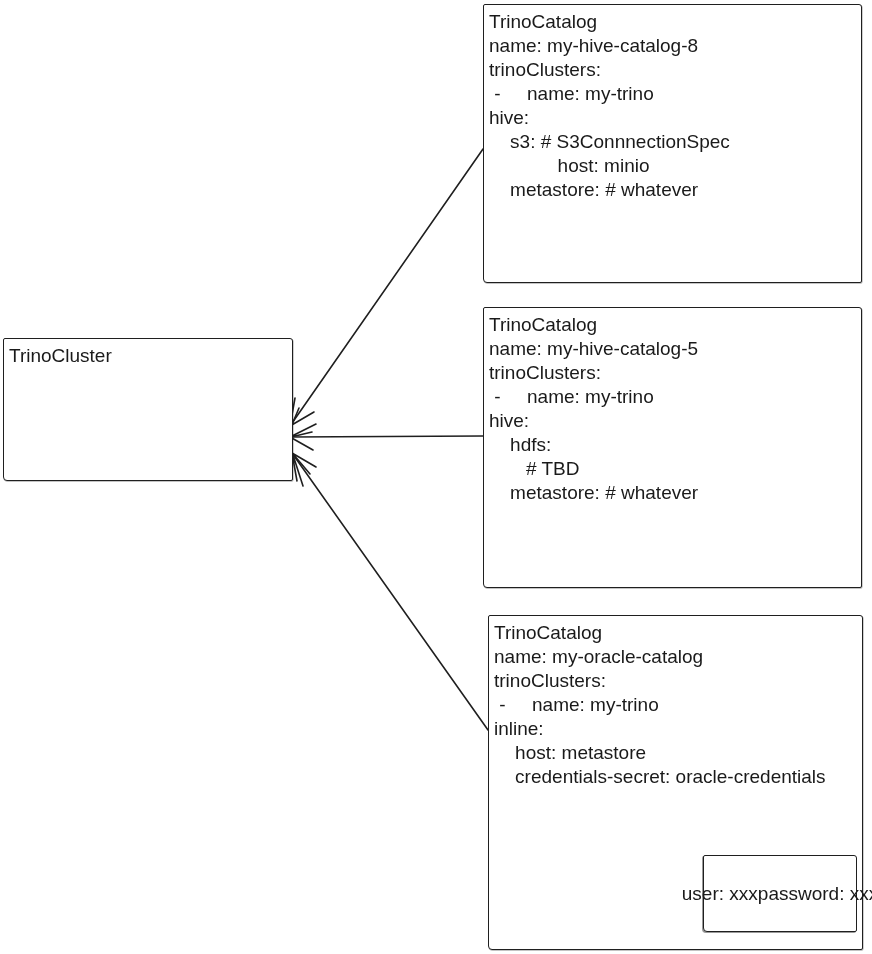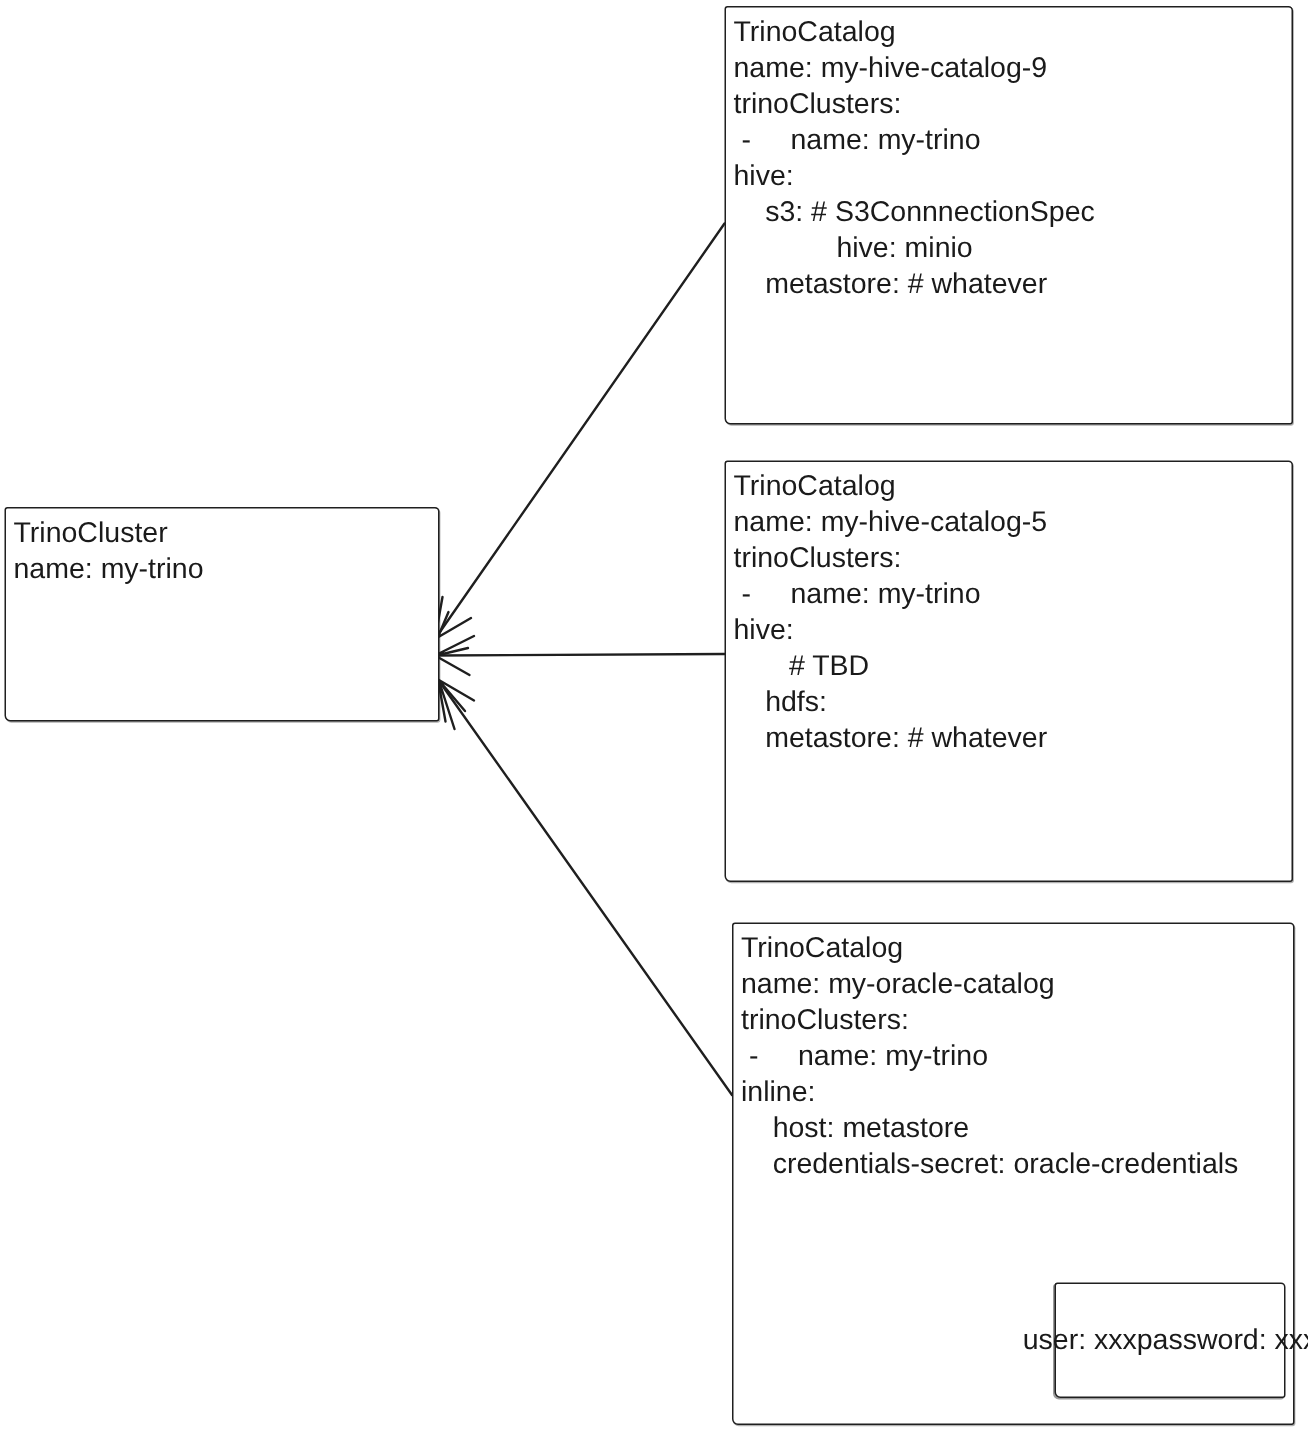--- a/index.html
+++ b/index.html
@@ -69,46 +69,45 @@
     <path d="M488 730 L292 453"></path>
     <path d="M292 453 L297 481 M292 453 L316 467 M293 455 L303 486 M293 454 L310 474"></path>
 
     <path d="M762 817 C768 830 776 842 786 852"></path>
     <path d="M786 852 Q780 840 777 831 M786 852 Q774 849 764 845"></path>
   </svg>
 
   <div class="box" style="left:3px; top:338px; width:290px; height:143px;">
     <div class="txt">
       <div class="line">TrinoCluster</div>
-      <div class="line">name: my-trino</div>
     </div>
   </div>
 
   <div class="box" style="left:483px; top:4px; width:379px; height:279px;">
     <div class="txt">
       <div class="line">TrinoCatalog</div>
-      <div class="line">name: my-hive-catalog-9</div>
+      <div class="line">name: my-hive-catalog-8</div>
       <div class="line">trinoClusters:</div>
       <div class="line"> -     name: my-trino</div>
       <div class="line">hive:</div>
       <div class="line">    s3: # S3ConnnectionSpec</div>
-      <div class="line">             hive: minio</div>
+      <div class="line">             host: minio</div>
       <div class="line">    metastore: # whatever</div>
     </div>
   </div>
 
   <div class="box" style="left:483px; top:307px; width:379px; height:281px;">
     <div class="txt">
       <div class="line">TrinoCatalog</div>
       <div class="line">name: my-hive-catalog-5</div>
       <div class="line">trinoClusters:</div>
       <div class="line"> -     name: my-trino</div>
       <div class="line">hive:</div>
+      <div class="line">    hdfs:</div>
       <div class="line">       # TBD</div>
-      <div class="line">    hdfs:</div>
       <div class="line">    metastore: # whatever</div>
     </div>
   </div>
 
   <div class="box" style="left:488px; top:615px; width:375px; height:335px;">
     <div class="txt">
       <div class="line">TrinoCatalog</div>
       <div class="line">name: my-oracle-catalog</div>
       <div class="line">trinoClusters:</div>
       <div class="line"> -     name: my-trino</div>

